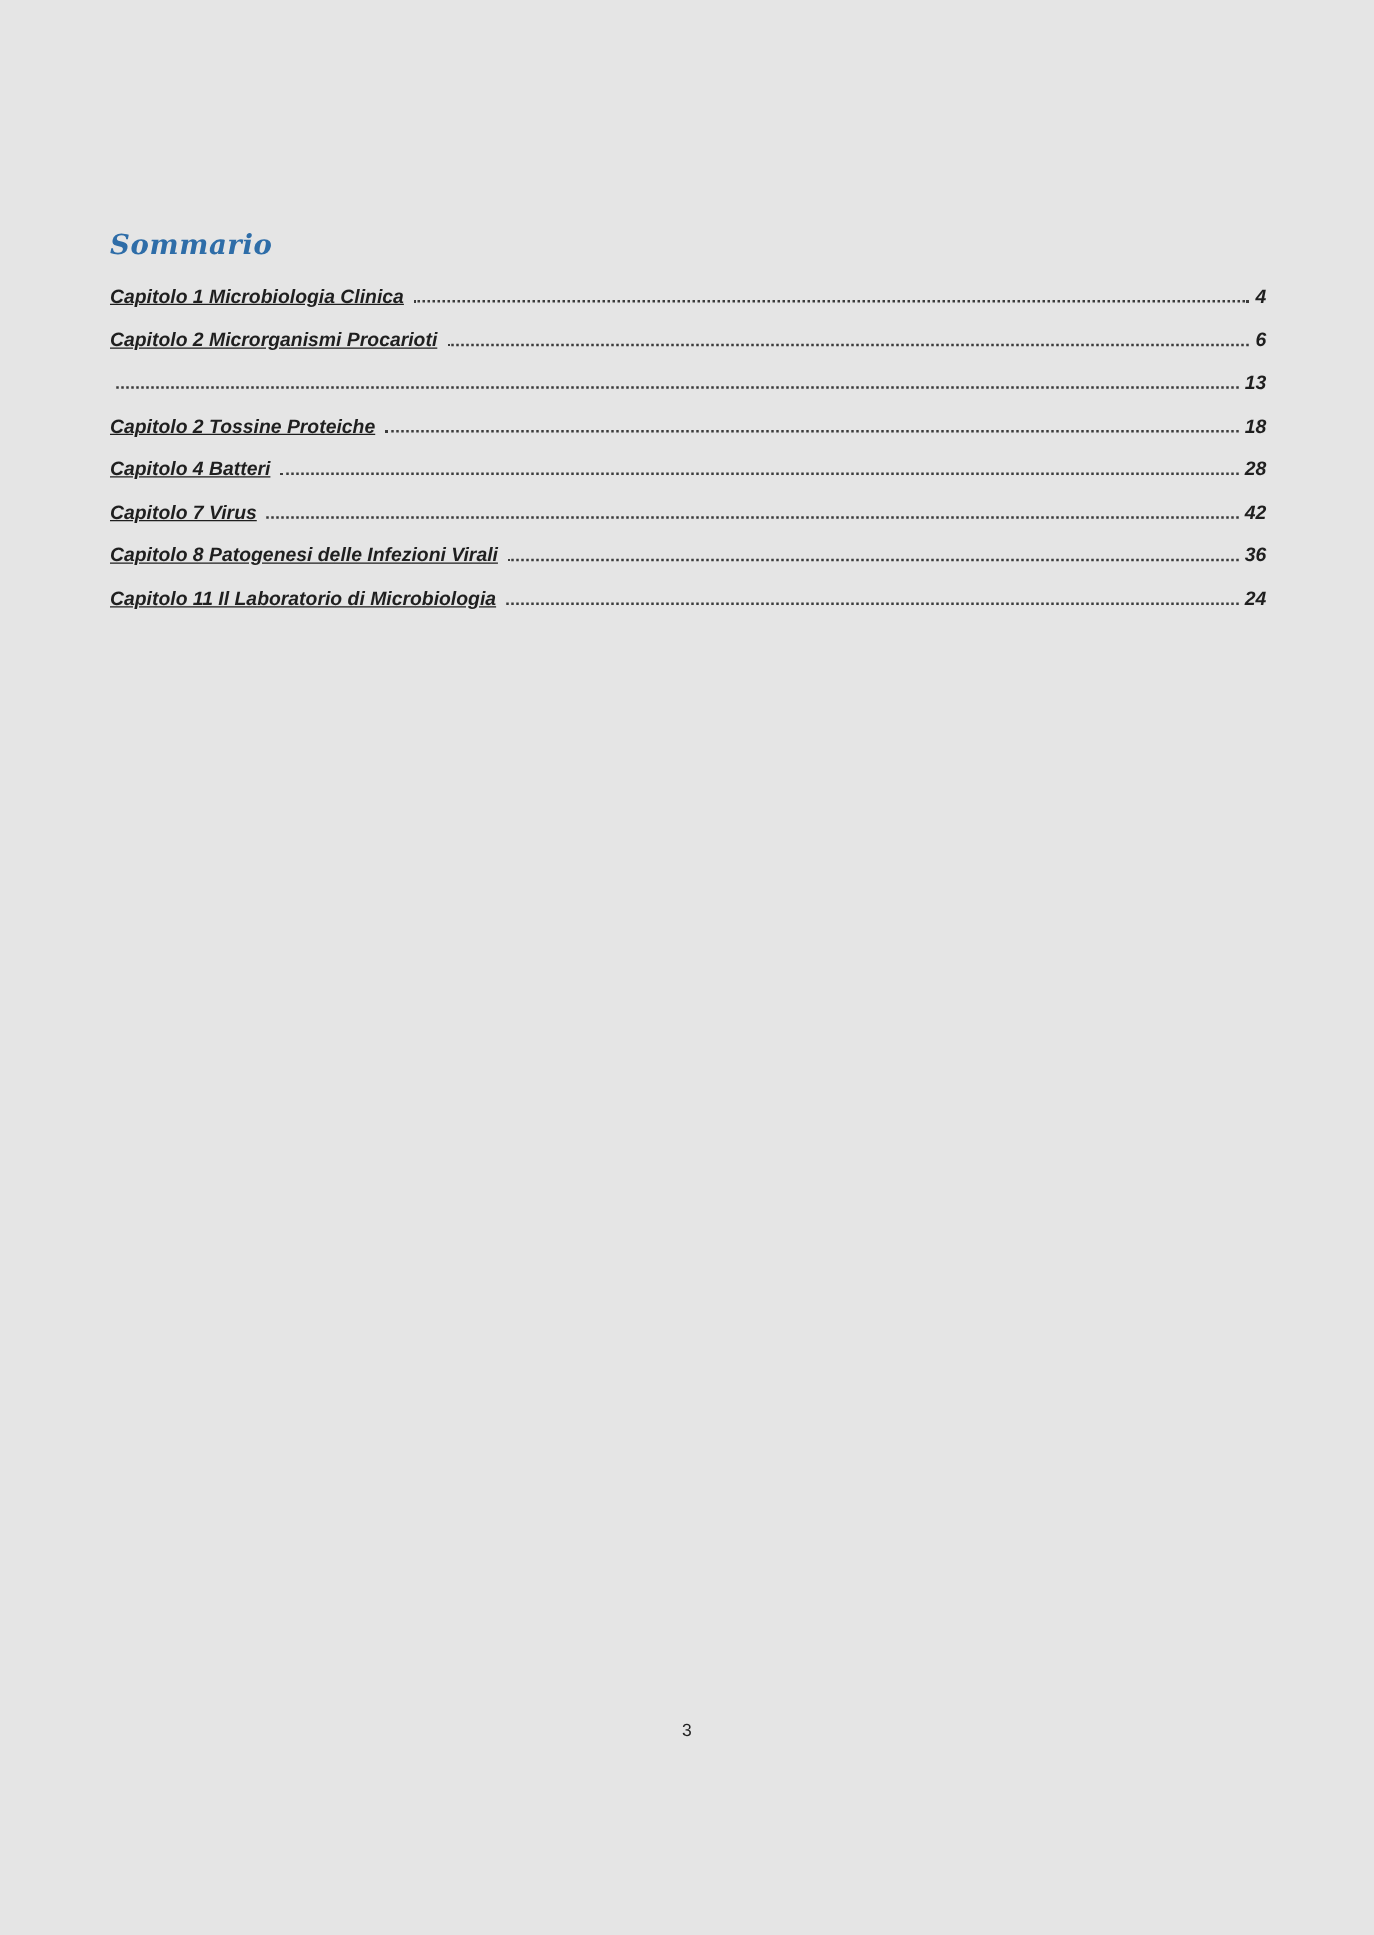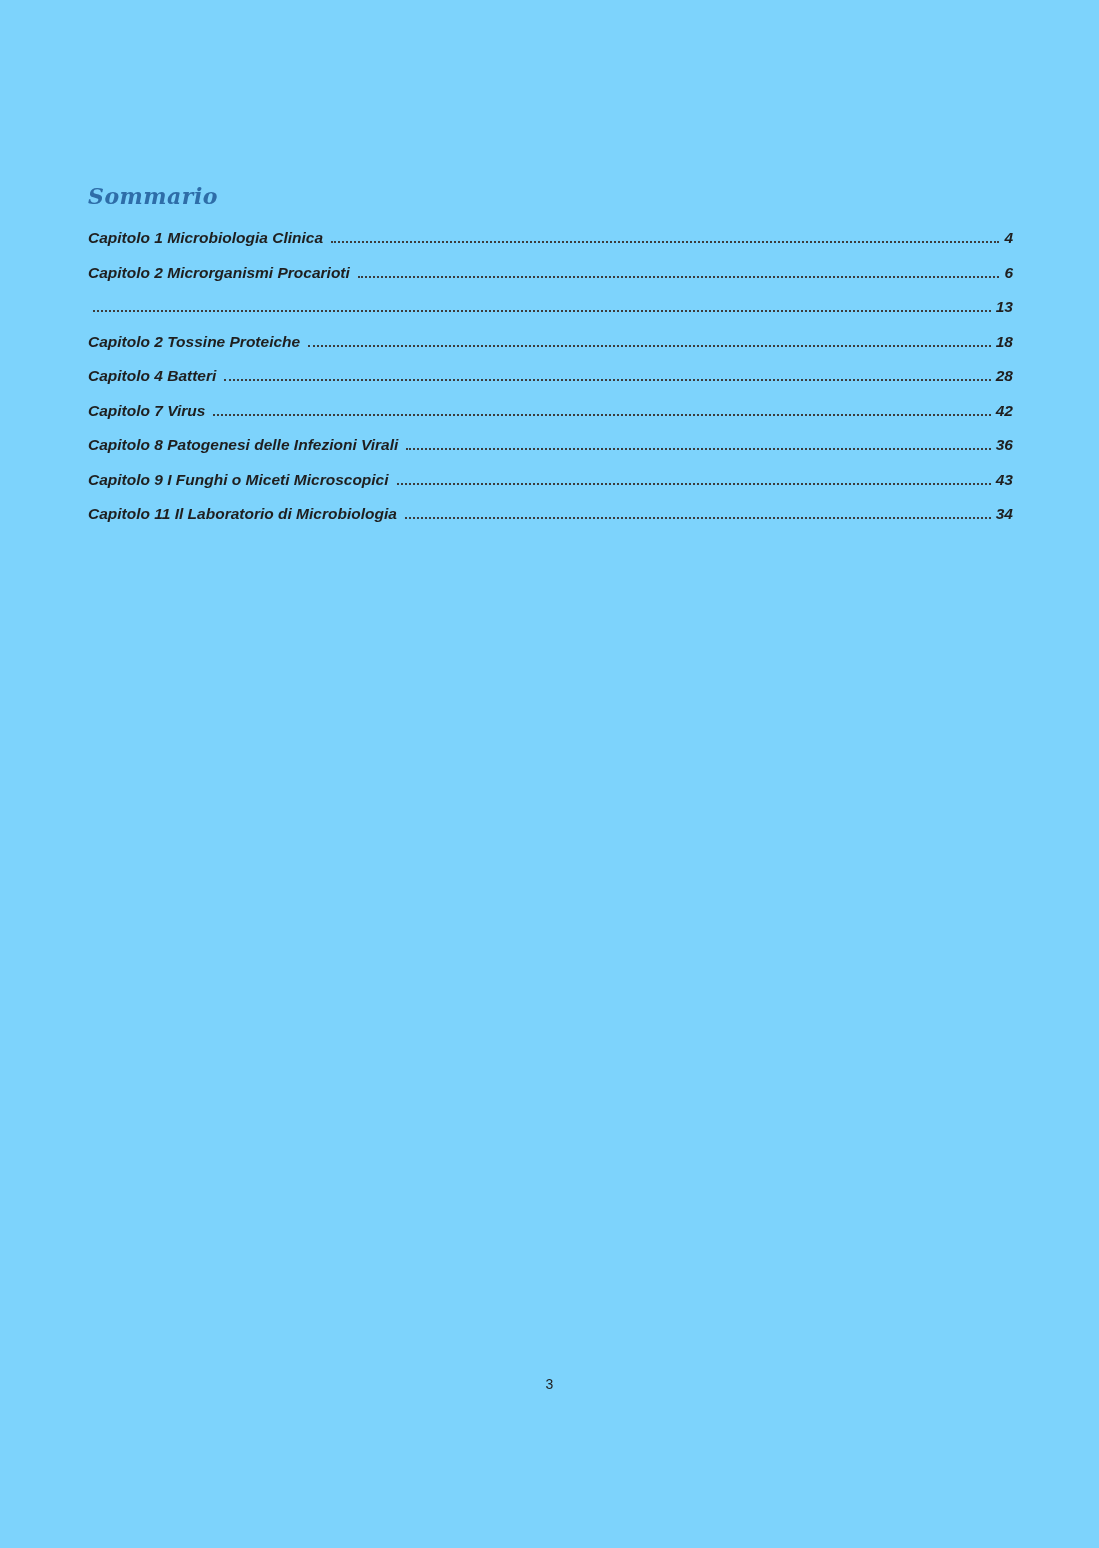--- a/index.html
+++ b/index.html
@@ -4,21 +4,21 @@
 <style>
   html, body {
     margin: 0;
     padding: 0;
     background: #ffffff;
   }
   .page {
     position: relative;
     width: 1099px;
     height: 1548px;
-    background: #7dd3fc;
+    background: #e5e5e5;
     overflow: hidden;
     font-family: "Liberation Sans", sans-serif;
   }
   .content {
     position: absolute;
     left: 88px;
     right: 86px;
     top: 183px;
   }
   .toc-title {
@@ -40,20 +40,21 @@
     height: 34.5px;
     font-style: italic;
     font-weight: bold;
     font-size: 15.5px;
     color: #1f1f1f;
     cursor: pointer;
   }
   .toc-label {
     white-space: nowrap;
     padding-right: 3px;
+    text-decoration: underline;
   }
   .leader {
     flex: 1 1 auto;
     min-width: 18px;
     border-bottom: 2px dotted #3c3c3c;
     margin: 0 5px 4px 5px;
     height: 1px;
   }
   .toc-page {
     white-space: nowrap;
@@ -111,28 +112,23 @@
     <span class="leader"></span>
     <span class="toc-page">42</span>
   </div>
 
   <div class="toc-row">
     <span class="toc-label">Capitolo 8 Patogenesi delle Infezioni Virali</span>
     <span class="leader"></span>
     <span class="toc-page">36</span>
   </div>
 
-  <div class="toc-row">
-    <span class="toc-label">Capitolo 9 I Funghi o Miceti Microscopici</span>
-    <span class="leader"></span>
-    <span class="toc-page">43</span>
-  </div>
 
 
   <div class="toc-row">
     <span class="toc-label">Capitolo 11 Il Laboratorio di Microbiologia</span>
     <span class="leader"></span>
-    <span class="toc-page">34</span>
+    <span class="toc-page">24</span>
   </div>
 </div>
   </div>
   <div class="page-number">3</div>
 </div>
 
 </body></html>

